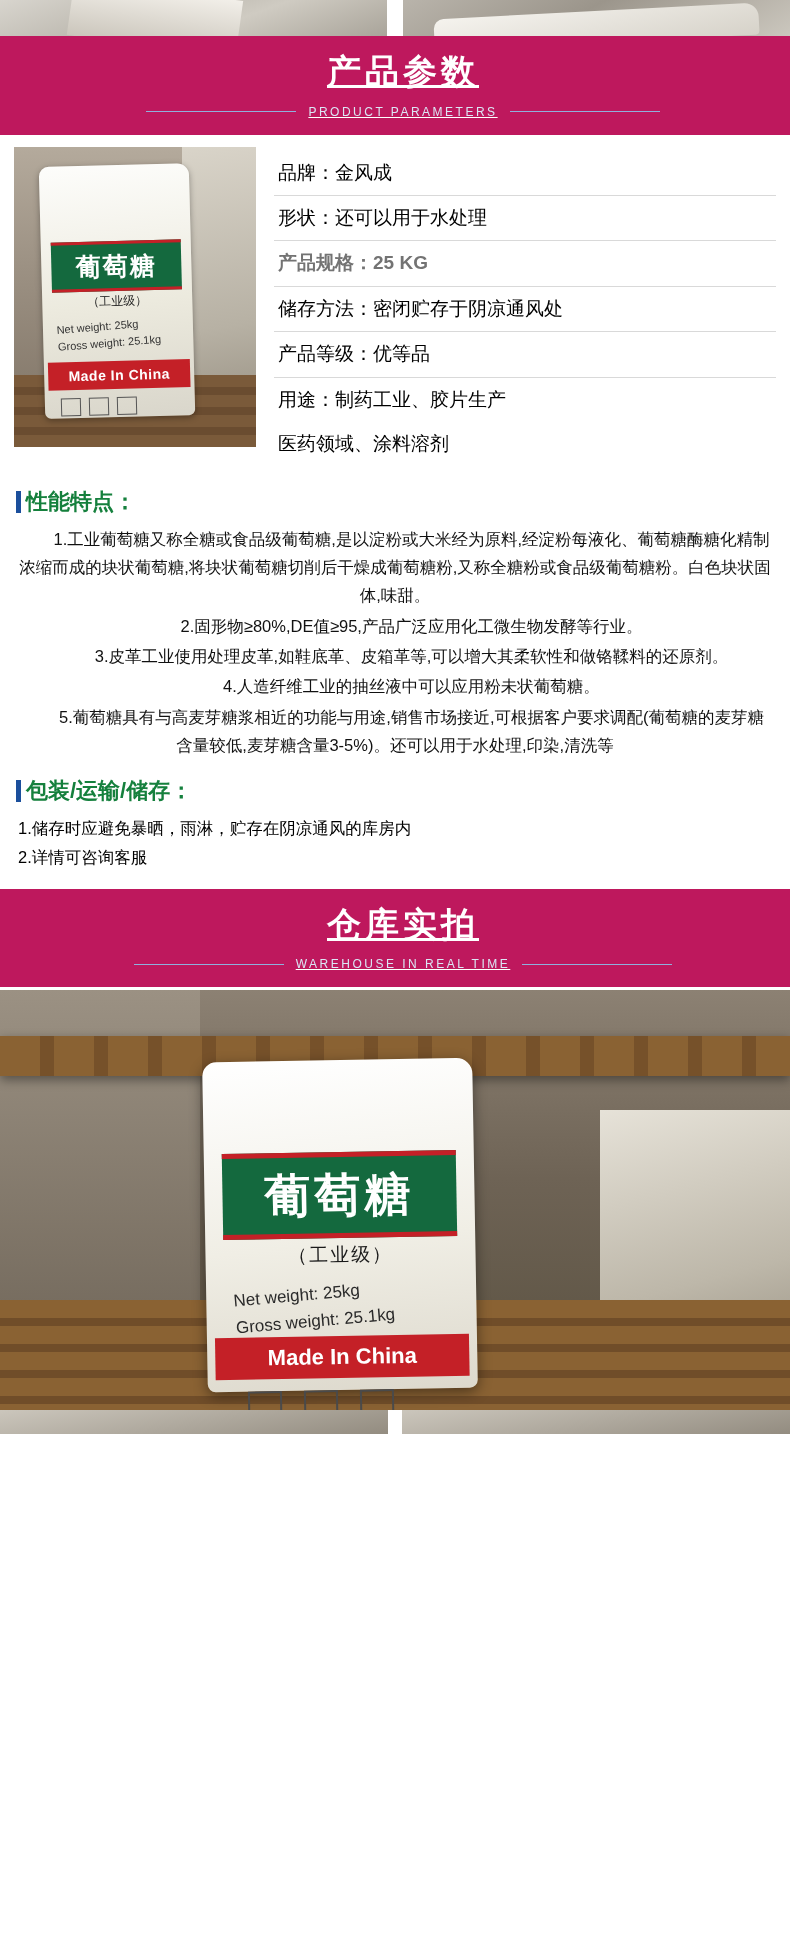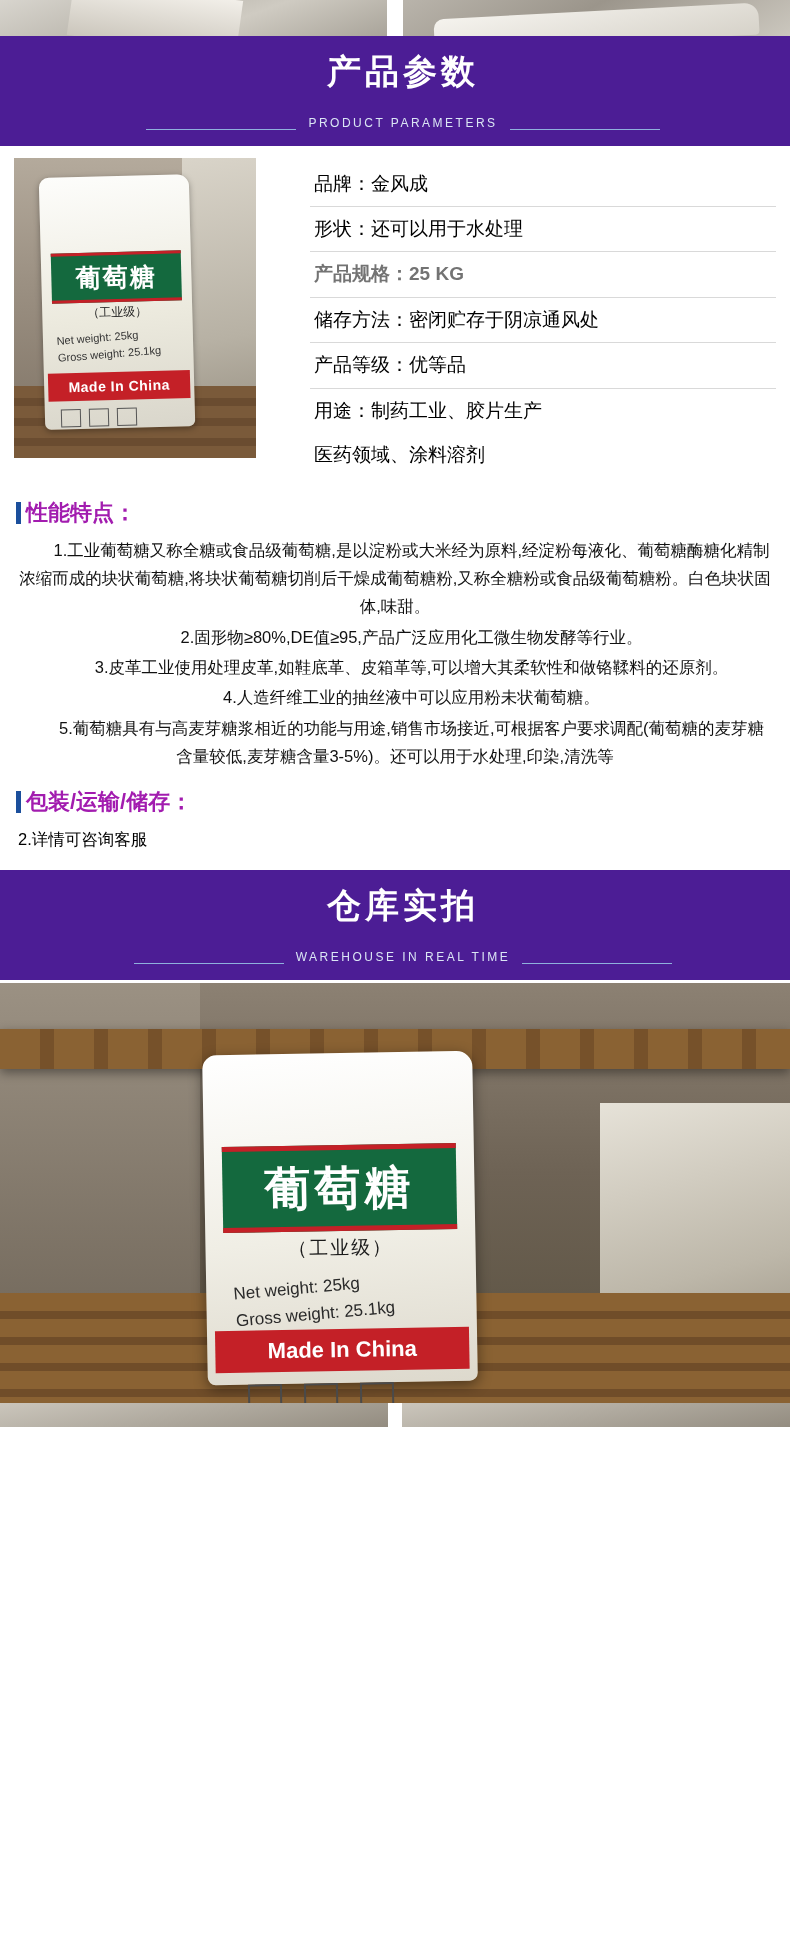--- a/index.html
+++ b/index.html
@@ -60,35 +60,36 @@
     top: 30%;
     width: 84%;
     height: 90%;
     background: linear-gradient(170deg, #f5f3ee, #d6d2c9);
     border-radius: 10px 14px 4px 4px;
     transform: rotate(-3deg);
   }
 
   
   .banner {
-    background: #4c1d95;
+    background: #be185d;
     text-align: center;
     color: #fff;
     padding: 14px 0 16px 16px;
+    text-decoration: underline;
   }
   .banner .cn {
     font-size: 34px;
     font-weight: bold;
     letter-spacing: 4px;
     line-height: 1.25;
   }
   .banner .en-wrap {
-    margin-top: 23px;
+    margin-top: 12px;
     display: flex;
-    align-items: flex-end;
+    align-items: center;
     justify-content: center;
     gap: 12px;
   }
   .banner .en-line {
     height: 1px;
     background: #8fb0dd;
     width: 150px;
   }
   .banner .en {
     font-size: 12px;
@@ -197,34 +198,33 @@
   .params-list {
     flex: 1 1 auto;
     padding-top: 4px;
   }
   .param-row {
     border-bottom: 1px solid #d9d9d9;
     font-size: 19px;
     line-height: 1.55;
     padding: 7px 2px 8px 4px;
     white-space: nowrap;
-    margin-left: 36px;
   }
   .param-row:last-child { border-bottom: none; }
   .param-row.highlight { color: #737373; font-weight: bold; }
   .param-row.cont { border-bottom: none; }
 
   
   .sec-head {
     margin: 14px 16px 6px 16px;
     display: inline-block;
     position: relative;
     font-size: 22px;
     font-weight: bold;
-    color: #a21caf;
+    color: #15803d;
     padding-left: 10px;
   }
   .sec-head-wrap { padding-left: 0; }
   .sec-head:before {
     content: "";
     position: absolute;
     left: 0; top: 4px; bottom: 4px;
     width: 5px;
     background: #1b4f9c;
   }
@@ -390,20 +390,21 @@
     <p class="indent">2.固形物≥80%,DE值≥95,产品广泛应用化工微生物发酵等行业。</p>
     <p class="indent">3.皮革工业使用处理皮革,如鞋底革、皮箱革等,可以增大其柔软性和做铬鞣料的还原剂。</p>
     <p class="indent">4.人造纤维工业的抽丝液中可以应用粉未状葡萄糖。</p>
     <p class="indent">5.葡萄糖具有与高麦芽糖浆相近的功能与用途,销售市场接近,可根据客户要求调配(葡萄糖的麦芽糖含量较低,麦芽糖含量3-5%)。还可以用于水处理,印染,清洗等</p>
   </div>
 
   <div class="sec-head-wrap">
     <div class="sec-head">包装/运输/储存：</div>
   </div>
   <div class="pack-list">
+    <div>1.储存时应避免暴晒，雨淋，贮存在阴凉通风的库房内</div>
     <div>2.详情可咨询客服</div>
   </div>
 
   <div class="banner">
     <div class="cn">仓库实拍</div>
     <div class="en-wrap">
       <span class="en-line"></span>
       <span class="en">WAREHOUSE IN REAL TIME</span>
       <span class="en-line"></span>
     </div>

